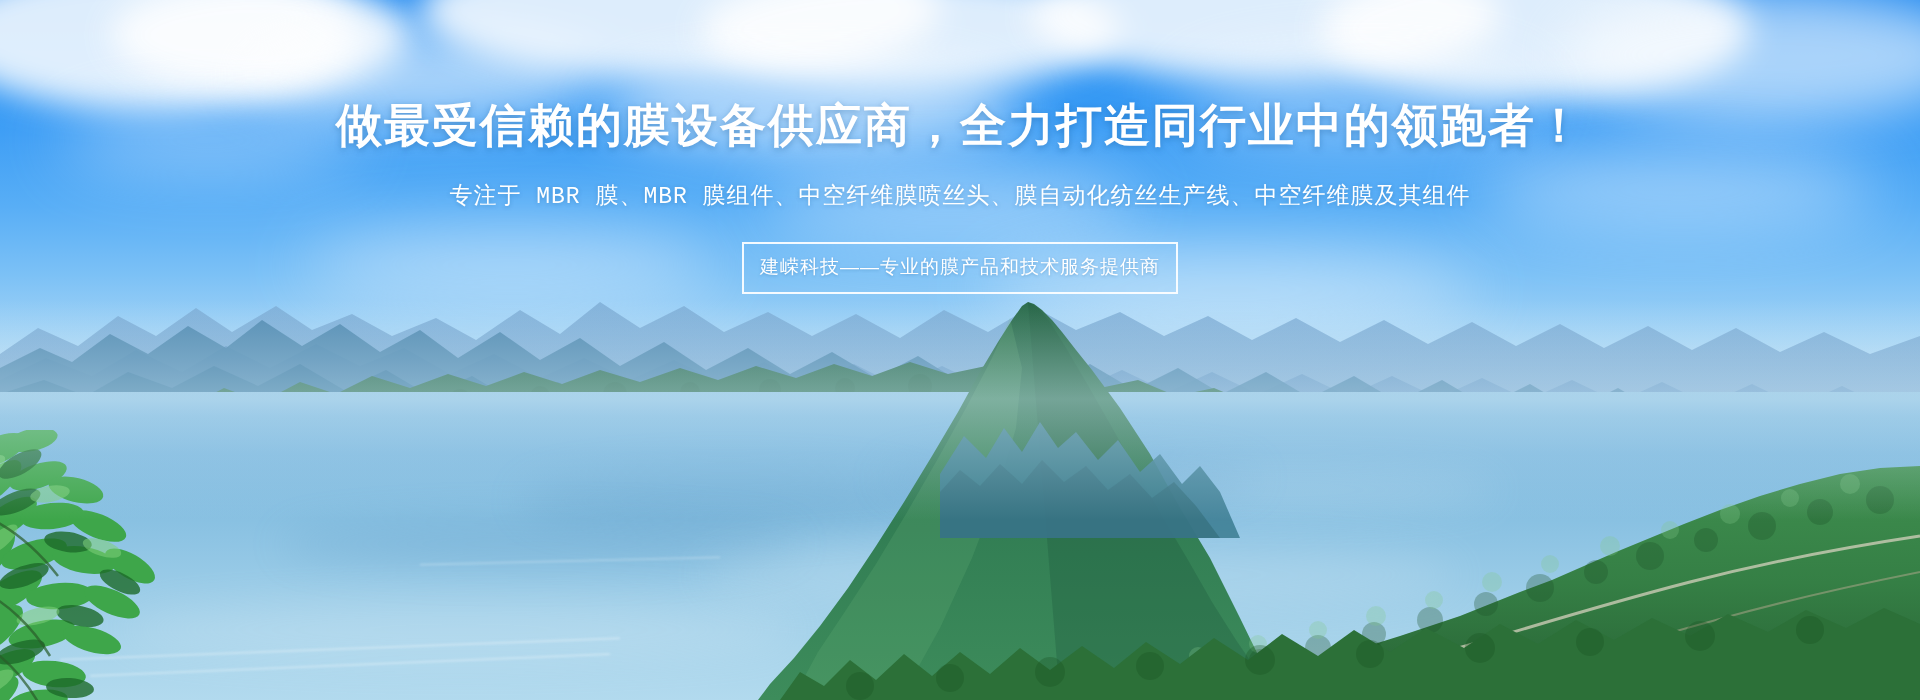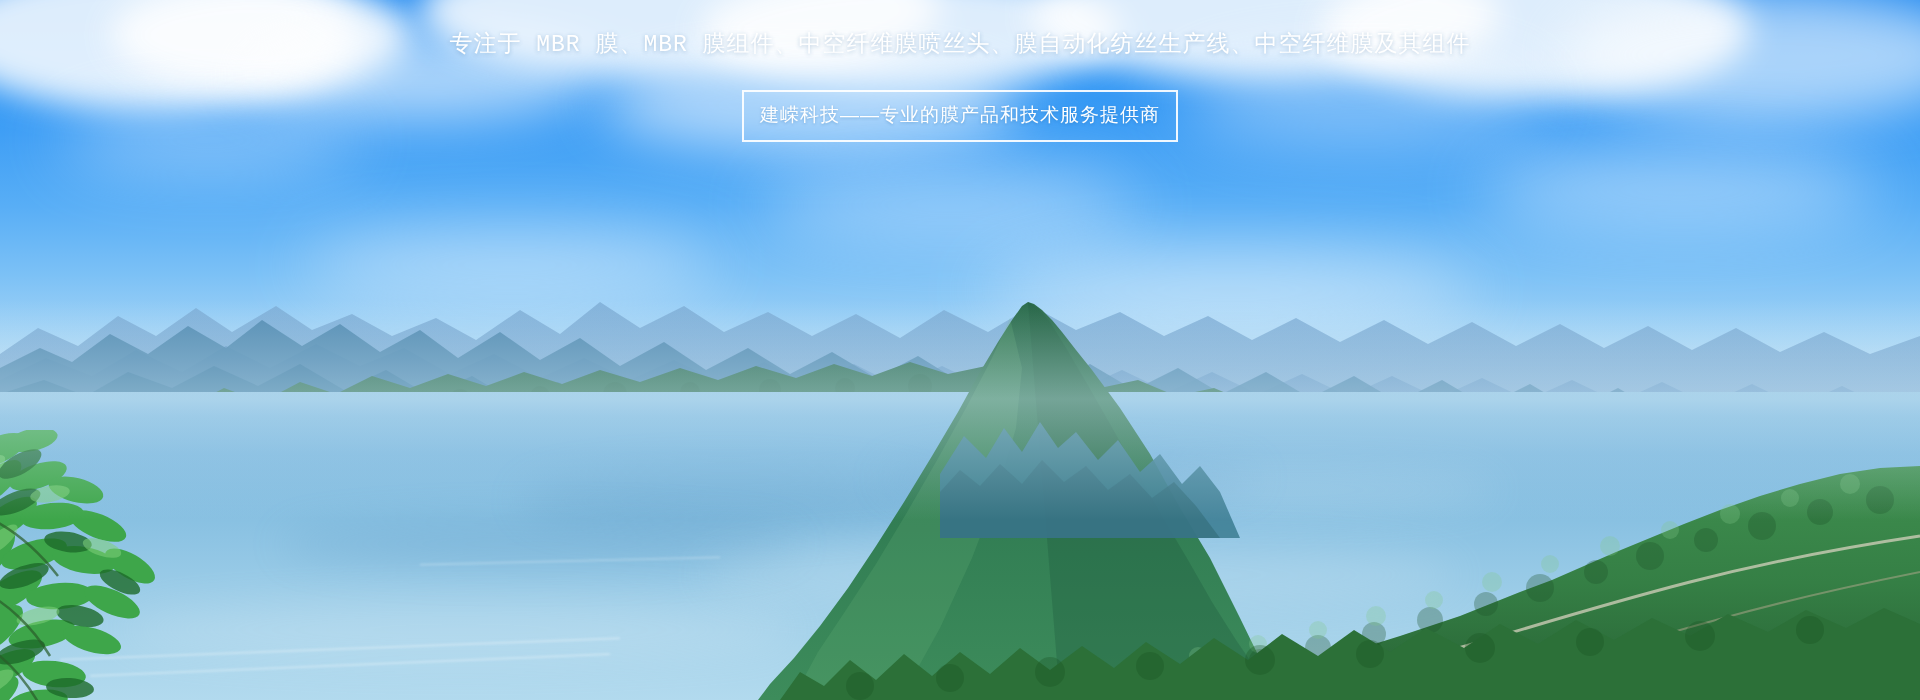--- a/index.html
+++ b/index.html
@@ -420,19 +420,20 @@
       <ellipse cx="122" cy="118" rx="20" ry="8" transform="rotate(18 122 118)"></ellipse>
       <ellipse cx="58" cy="186" rx="22" ry="8" transform="rotate(-14 58 186)"></ellipse>
       <ellipse cx="16" cy="252" rx="20" ry="8" transform="rotate(-32 16 252)"></ellipse>
     </g>
     <path stroke="#2a5c2a" stroke-width="2.5" fill="none" opacity="0.7" d="M0,84 C30,96 56,118 78,146 M0,160 C26,172 52,196 70,226 M0,212 C24,226 44,248 58,272"></path>
   </svg>
 
   <div class="haze"></div>
 
   <div class="copy">
+    <h1 class="headline">做最受信赖的膜设备供应商，全力打造同行业中的领跑者！</h1>
     <p class="subline">专注于 MBR 膜、MBR 膜组件、中空纤维膜喷丝头、膜自动化纺丝生产线、中空纤维膜及其组件</p>
     <div class="tag-wrap">
       <span class="tagline">建嵘科技——专业的膜产品和技术服务提供商</span>
     </div>
   </div>
 
 </div>
 
 </body></html>

